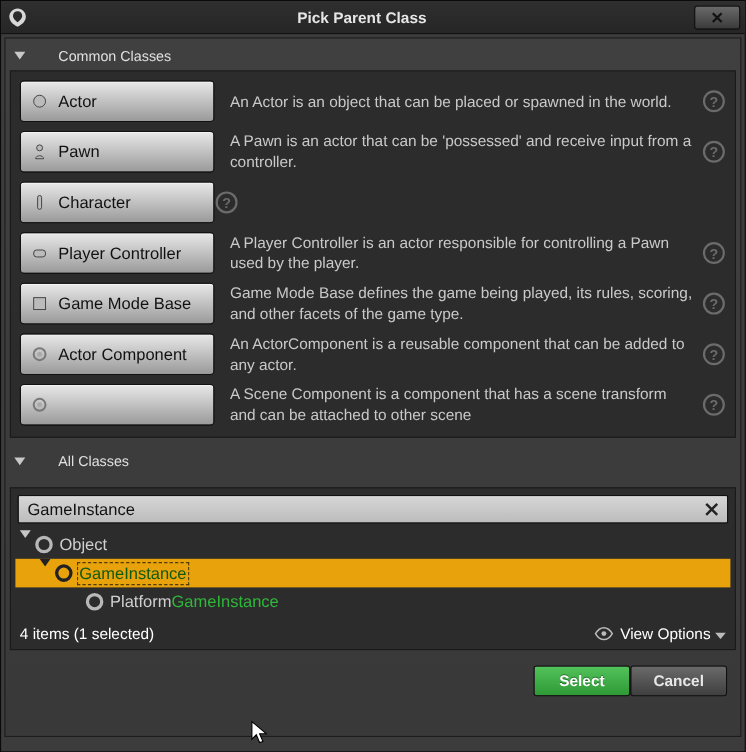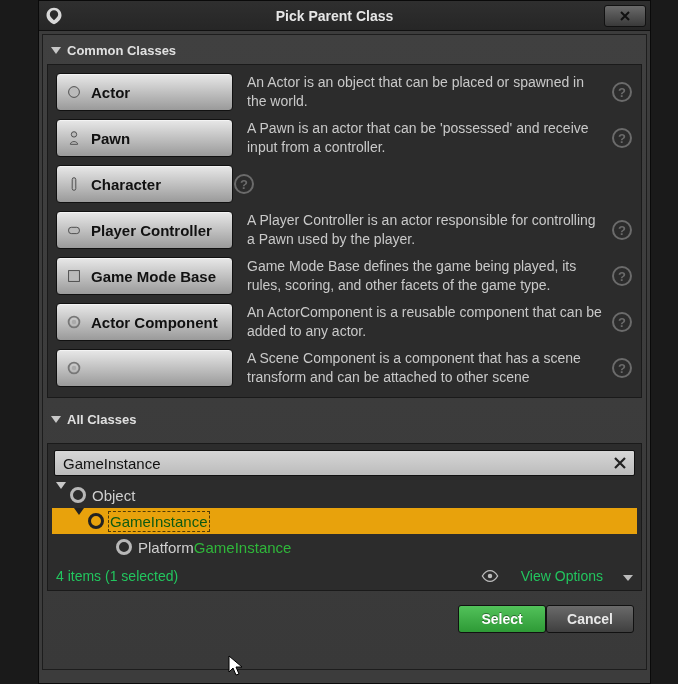--- a/index.html
+++ b/index.html
@@ -6,25 +6,24 @@
   body {
     font-family: "Segoe UI", Tahoma, Arial, sans-serif;
     font-size: 13.5px;
     color: #d0d0d0;
     background: #1a1a1a;
     width: 678px;
     height: 684px;
     overflow: hidden;
   }
   .dialog {
-    width: 613px;
+    width: 678px;
     height: 684px;
     background: #3c3c3c;
     border: 1px solid #0a0a0a;
-    margin-left: 38px;
   }
   .titlebar {
     height: 30px;
     display: flex;
     align-items: center;
     background: linear-gradient(#2f2f2f,#262626);
     border-bottom: 1px solid #111;
     position: relative;
   }
   .titlebar .logo {
@@ -53,25 +52,26 @@
   .dialog-body {
     background: linear-gradient(#404040,#393939);
     border: 1px solid #1d1d1d;
     margin: 3px;
     height: 636px;
     padding: 4px 4px 6px 4px;
   }
 
   .section-header {
     display:flex; align-items:center;
-    font-weight:700;
+    font-weight:400;
     color:#e0e0e0;
     font-size:13px;
     padding: 4px 2px 6px 4px;
     cursor:pointer;
+    gap:24px;
   }
   .tri {
     width:0; height:0;
     border-left: 5px solid transparent;
     border-right: 5px solid transparent;
     border-top: 7px solid #c8c8c8;
     margin-right:6px;
   }
 
   .common-panel {
@@ -87,21 +87,21 @@
   }
   .class-btn {
     width: 177px;
     height: 38px;
     background: linear-gradient(#e8e8e8,#9a9a9a);
     border: 1px solid #111;
     border-radius: 4px;
     display:flex;
     align-items:center;
     color:#111;
-    font-weight:700;
+    font-weight:400;
     font-size:15px;
     padding-left:6px;
     cursor:pointer;
     box-shadow: inset 0 1px 0 rgba(255,255,255,.5);
   }
   .class-btn .bicon {
     width:22px; height:22px;
     margin-right:6px;
     display:flex; align-items:center; justify-content:center;
   }
@@ -189,27 +189,26 @@
   .tree-row.outlined .treelabel {
     outline: 1px dashed rgba(20,18,4,.7);
     outline-offset: 1px;
   }
 
   .tree-footer {
     display:flex;
     justify-content:space-between;
     align-items:center;
     padding: 6px 4px 0 4px;
-    color:#22c55e;
+    color:#ffffff;
     font-size:14px;
   }
   .view-options {
     display:flex; align-items:center;
     cursor:pointer;
-    gap:16px;
   }
   .eye-icon { width:18px; height:14px; margin-right:6px; }
 
   .footer-buttons {
     display:flex;
     justify-content:flex-end;
     gap:0;
     padding: 14px 8px 0 0;
   }
   .btn {

